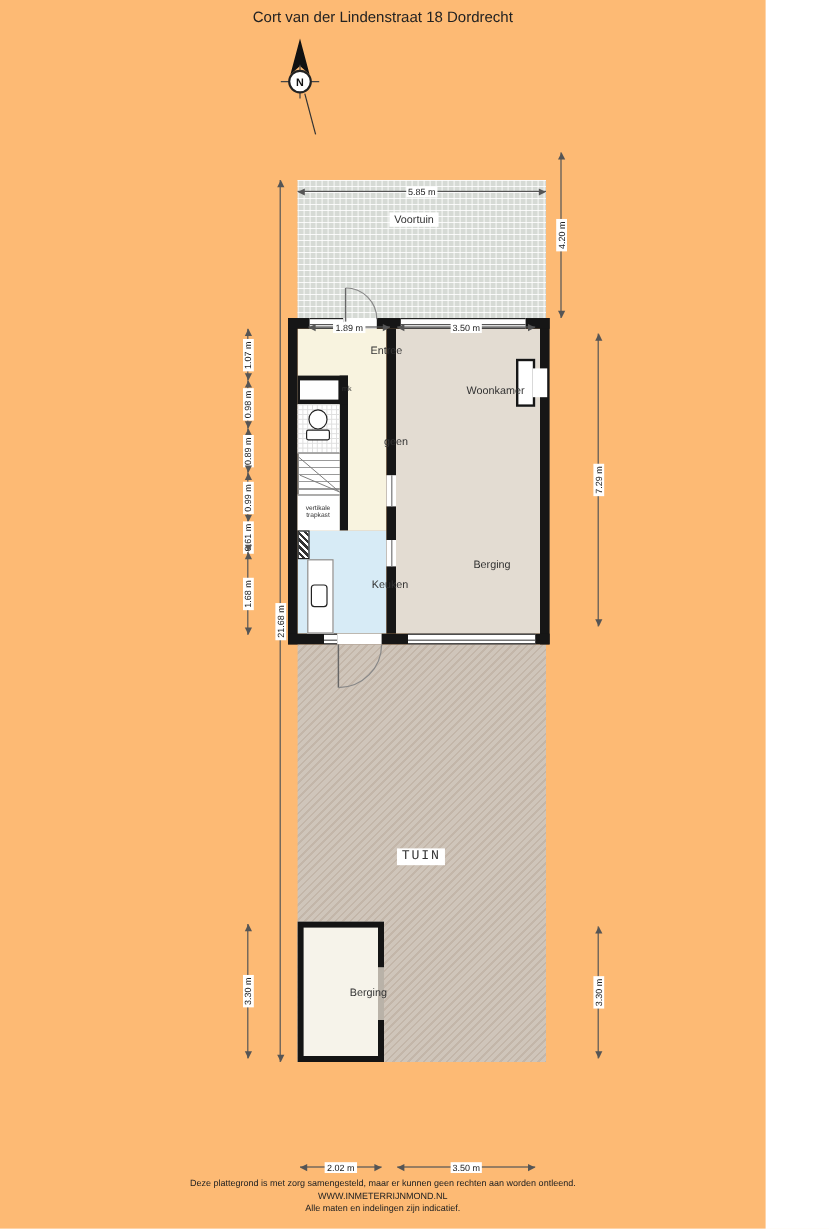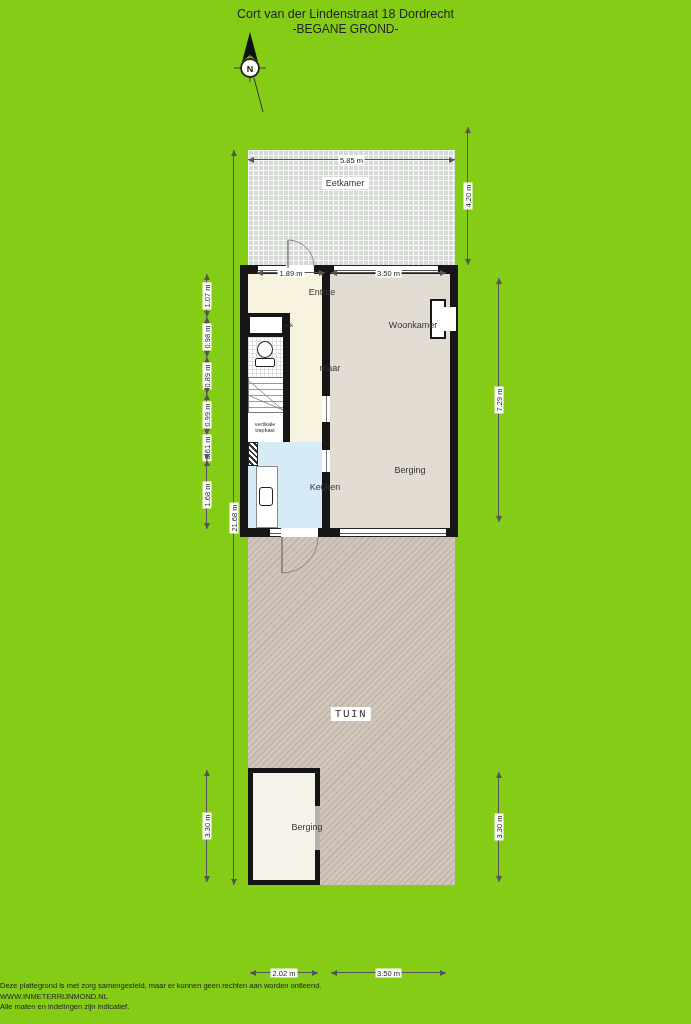--- a/index.html
+++ b/index.html
@@ -1,16 +1,16 @@
 <!DOCTYPE html>
 <html><head>
 <meta charset="utf-8">
 <style>
   html,body{margin:0;padding:0;background:#fff;}
-  .plan{position:relative;width:691px;height:1024px;background:#84cc16;
+  .plan{position:relative;width:638px;height:1024px;background:#fdba74;
         font-family:"Liberation Sans",sans-serif;overflow:hidden;color:#1a1a1a;}
   .abs{position:absolute;}
   .title{top:7px;left:0;width:100%;text-align:center;font-size:12.5px;color:#222;}
   .subtitle{top:22px;left:0;width:100%;text-align:center;font-size:12px;color:#222;}
 
   
   .voortuin{left:248px;top:150px;width:207px;height:115px;background-color:#d6dad5;
     background-image:linear-gradient(to right,rgba(255,255,255,.85) 1px,transparent 1px),
                      linear-gradient(to bottom,rgba(255,255,255,.85) 1px,transparent 1px);
     background-size:5px 5px;}
@@ -59,42 +59,41 @@
   .vdim{border-left:1px solid #555;width:0;}
   .vdim::before{content:"";position:absolute;top:0;left:-3.5px;
     border-left:3px solid transparent;border-right:3px solid transparent;border-bottom:6px solid #555;}
   .vdim::after{content:"";position:absolute;bottom:0;left:-3.5px;
     border-left:3px solid transparent;border-right:3px solid transparent;border-top:6px solid #555;}
   .dlabel{position:absolute;left:50%;top:50%;background:#fff;font-size:7.5px;color:#222;
           white-space:nowrap;padding:0 2px;transform:translate(-50%,-50%);}
   .vdim .dlabel{transform:translate(-50%,-50%) rotate(-90deg);}
 
   .overlay{left:0;top:0;pointer-events:none;}
-  .footer{left:0;width:100%;text-align:left;font-size:7.5px;color:#222;line-height:1.4;}
+  .footer{left:0;width:100%;text-align:center;font-size:7.5px;color:#222;line-height:1.4;}
   .compass-n{font-size:9px;font-weight:bold;fill:#111;font-family:"Liberation Sans",sans-serif;}
 </style>
 </head>
 <body>
 
 <div class="plan">
 
   <div class="abs title">Cort van der Lindenstraat 18 Dordrecht</div>
-  <div class="abs subtitle">-BEGANE GROND-</div>
 
   <svg class="abs" style="left:228px;top:28px;" width="60" height="90" viewBox="0 0 60 90">
     <polygon points="22,4 30,34 22,27 14,34" fill="#111"></polygon>
     <line x1="6" y1="40" x2="38" y2="40" stroke="#444" stroke-width="1"></line>
     <line x1="22" y1="26" x2="22" y2="54" stroke="#444" stroke-width="1"></line>
     <circle cx="22" cy="40" r="9" fill="#fff" stroke="#222" stroke-width="1.8"></circle>
     <text class="compass-n" x="22" y="43.5" text-anchor="middle">N</text>
     <line x1="26" y1="50" x2="35" y2="84" stroke="#333" stroke-width="1"></line>
   </svg>
 
   <div class="abs voortuin"></div>
-  <div class="abs chip" style="left:345px;top:183px;">Eetkamer</div>
+  <div class="abs chip" style="left:345px;top:183px;">Voortuin</div>
 
   <div class="abs tuin"></div>
   <div class="abs chip chip-big" style="left:351px;top:714px;">TUIN</div>
 
   <div class="abs room-cream" style="left:248px;top:274px;width:74px;height:168px;"></div>
   <div class="abs room-tan" style="left:330px;top:274px;width:120px;height:254px;"></div>
   <div class="abs room-blue" style="left:248px;top:442px;width:74px;height:86px;"></div>
 
   <div class="abs wall" style="left:240px;top:265px;width:8px;height:272px;"></div>
   <div class="abs wall" style="left:450px;top:265px;width:8px;height:272px;"></div>
@@ -131,21 +130,21 @@
   <div class="abs fix" style="left:259px;top:487px;width:14px;height:19px;border-radius:3px;"></div>
 
   <div class="abs" style="left:430px;top:299px;width:16px;height:40px;background:#fff;box-sizing:border-box;border:2px solid #161616;"></div>
   <div class="abs" style="left:444px;top:307px;width:12px;height:24px;background:#fff;"></div>
 
   <div class="abs berging"></div>
   <div class="abs" style="left:315px;top:806px;width:5px;height:44px;background:#b9b2a8;"></div>
   <div class="abs rlabel" style="left:284px;top:827px;">Berging</div>
 
   <div class="abs rlabel" style="left:299px;top:292px;">Entree</div>
-  <div class="abs rlabel" style="left:307px;top:368px;">maar</div>
+  <div class="abs rlabel" style="left:307px;top:368px;">geen</div>
   <div class="abs rlabel" style="left:390px;top:325px;">Woonkamer</div>
   <div class="abs rlabel" style="left:302px;top:487px;text-align:center;">Keuken</div>
   <div class="abs rlabel" style="left:387px;top:470px;">Berging</div>
 
   <svg class="abs overlay" width="691" height="1024" viewBox="0 0 691 1024">
     <path d="M288,268 L288,240" stroke="#666" stroke-width="1.2" fill="none"></path>
     <path d="M288,240 A26,26 0 0 1 314,266" stroke="#888" stroke-width="1" fill="none"></path>
     <path d="M282,537 L282,573" stroke="#666" stroke-width="1.2" fill="none"></path>
     <path d="M282,573 A36,36 0 0 0 318,537" stroke="#888" stroke-width="1" fill="none"></path>
     <line x1="283" y1="410" x2="249" y2="381" stroke="#777" stroke-width="0.8"></line>

